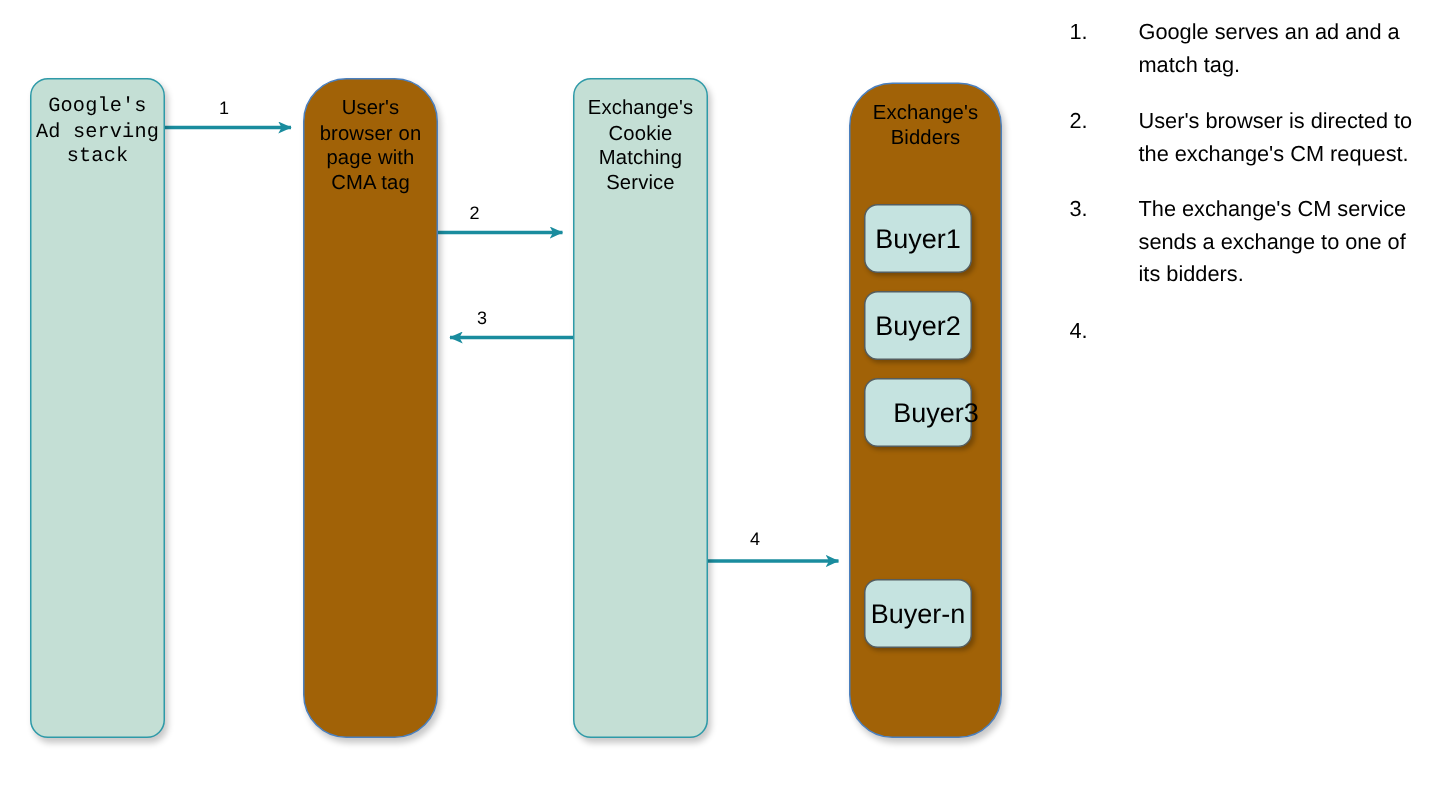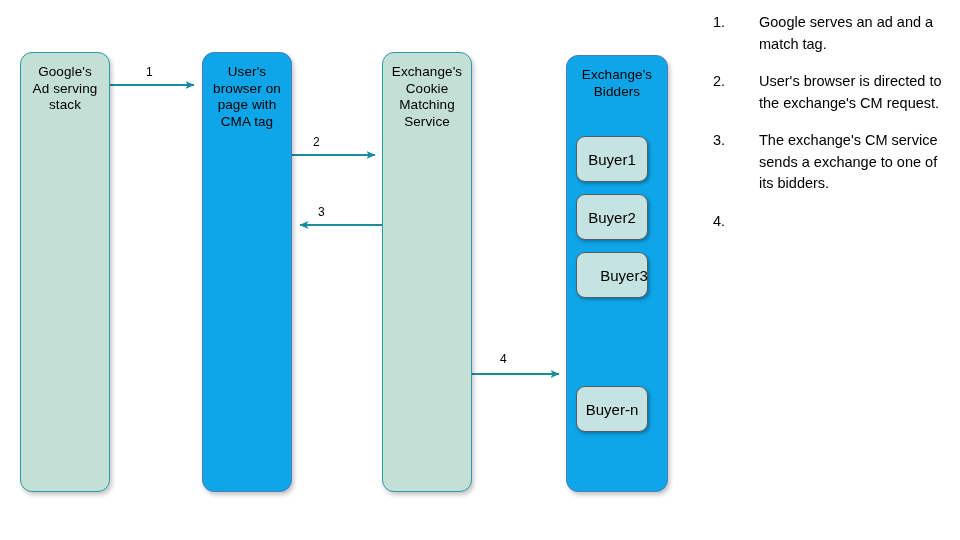--- a/index.html
+++ b/index.html
@@ -39,43 +39,44 @@
   .node .node-label {
     display: block;
     padding-top: 11px;
     white-space: pre-line;
   }
   .node.green {
     background: #c4dfd5;
     border-color: #2e9aa8;
   }
   .node.blue {
-    background: #0ea5e9;
+    background: #a16207;
     border-color: #4a7fbe;
-  }
-
-  #node-google      { left: 20px;  top: 52px;  width: 90px;  height: 440px; }
+    border-radius: 29px;
+  }
+
+  #node-google      { left: 20px;  top: 52px;  width: 90px;  height: 440px; font-family: Liberation Mono, monospace; }
   #node-browser     { left: 202px; top: 52px;  width: 90px;  height: 440px; }
   #node-cms         { left: 382px; top: 52px;  width: 90px;  height: 440px; }
   #node-bidders     { left: 566px; top: 55px;  width: 102px; height: 437px; }
 
   .buyer-box {
     position: absolute;
     box-sizing: border-box;
     left: 576px;
     width: 72px;
     height: 46px;
     background: #c5e3e0;
     border: 1.2px solid #555d5e;
     border-radius: 9px;
     box-shadow: 1.5px 2px 3px rgba(0,0,0,0.25);
     display: flex;
     align-items: center;
     justify-content: center;
-    font-size: 15px;
+    font-size: 18px;
     line-height: 15px;
     color: #000;
   }
   #buyer-1 { top: 136px; }
   #buyer-2 { top: 194px; }
   #buyer-3 { top: 252px; padding-left: 24px; }
   #buyer-n { top: 386px; }
 
   .arrow-label {
     position: absolute;

